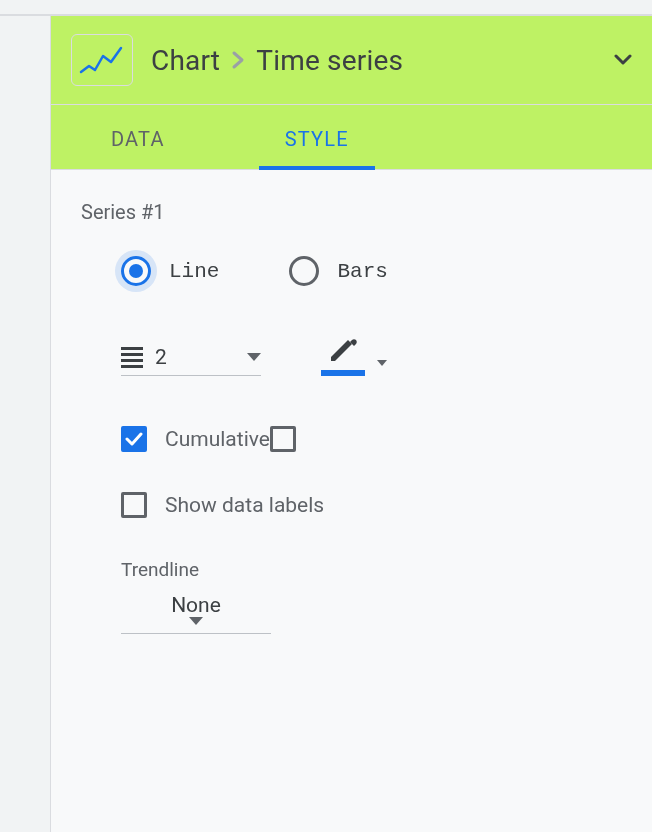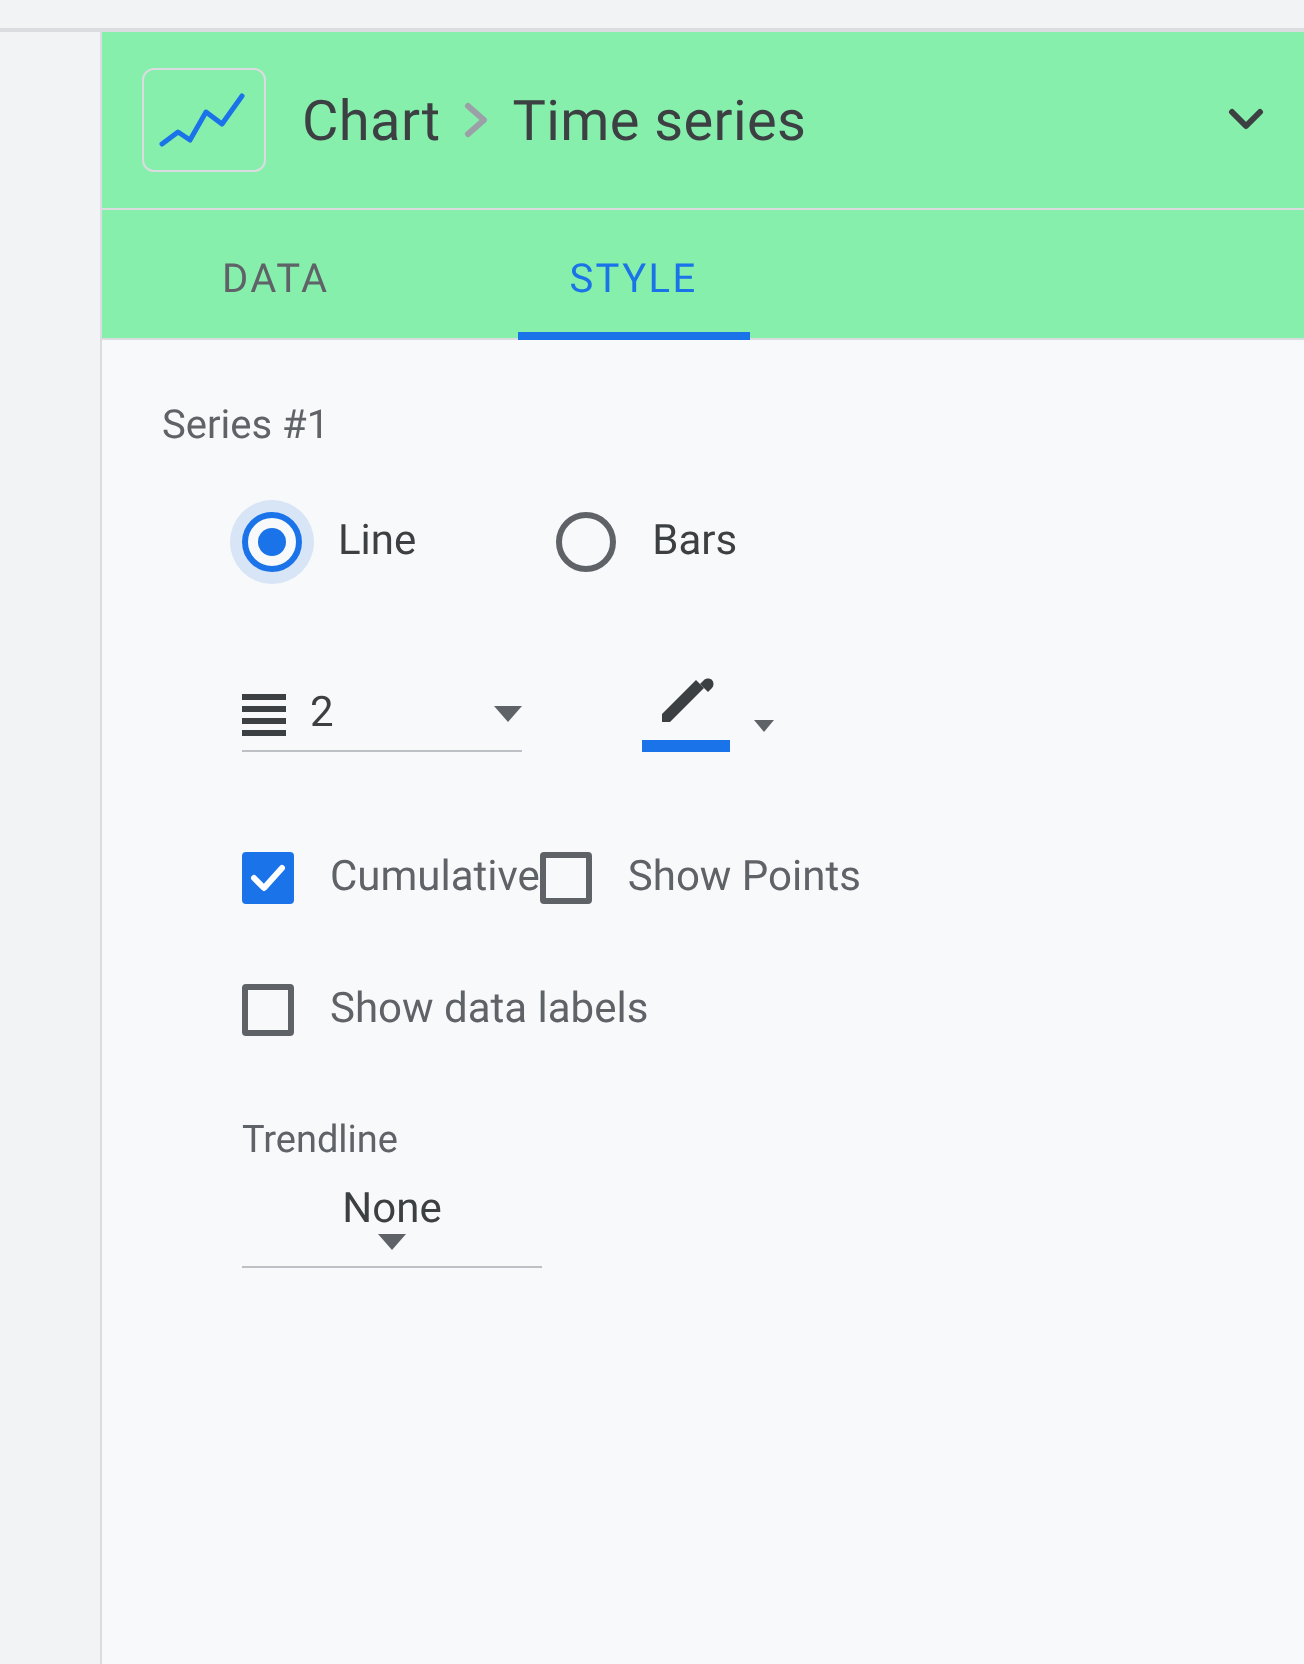--- a/index.html
+++ b/index.html
@@ -20,21 +20,21 @@
       height: 100%;
     }
     .top-border {
       border-top: 2px solid #dadce0;
       width: 100%;
       position: absolute;
       top: 14px;
       left: 0;
     }
     .panel {
-      background: #86efac;
+      background: #bef264;
       height: 100%;
       border-left: 1px solid #dadce0;
     }
     .header {
       display: flex;
       align-items: center;
       padding: 18px 20px 18px 20px;
       border-bottom: 1px solid #dadce0;
       gap: 18px;
     }
@@ -128,20 +128,21 @@
     }
     .radio-dot {
       width: 14px;
       height: 14px;
       border-radius: 50%;
       background: #1a73e8;
     }
     .radio-label {
       font-size: 21px;
       color: #3c4043;
+      font-family: Liberation Mono, monospace;
     }
     .line-style-row {
       display: flex;
       gap: 60px;
       padding-left: 40px;
       margin-bottom: 50px;
       align-items: flex-end;
     }
     .weight-select {
       display: flex;
@@ -331,21 +332,20 @@
         <div class="checkbox-item">
           <div class="checkbox-box checked">
             <svg width="18" height="14" viewBox="0 0 18 14">
               <polyline points="2,7 7,12 16,2" fill="none" stroke="#fff" stroke-width="3" stroke-linecap="round" stroke-linejoin="round"></polyline>
             </svg>
           </div>
           <span class="checkbox-label">Cumulative</span>
         </div>
         <div class="checkbox-item">
           <div class="checkbox-box"></div>
-          <span class="checkbox-label">Show Points</span>
         </div>
       </div>
 
       <div class="single-checkbox-row">
         <div class="checkbox-item">
           <div class="checkbox-box"></div>
           <span class="checkbox-label">Show data labels</span>
         </div>
       </div>
 

